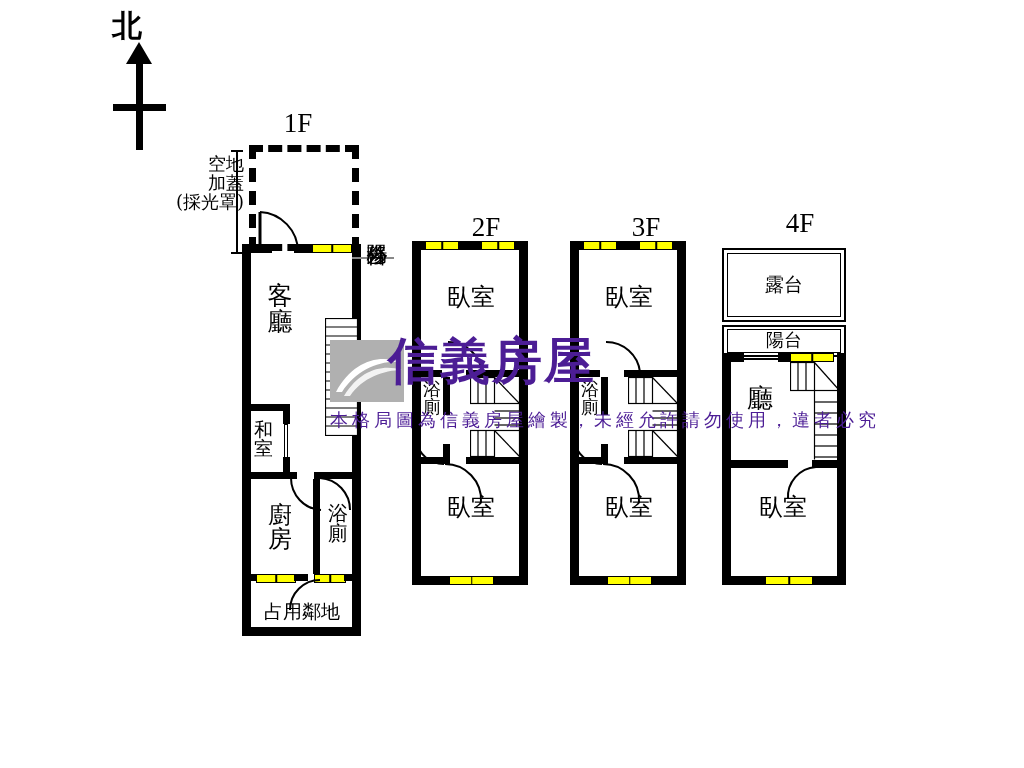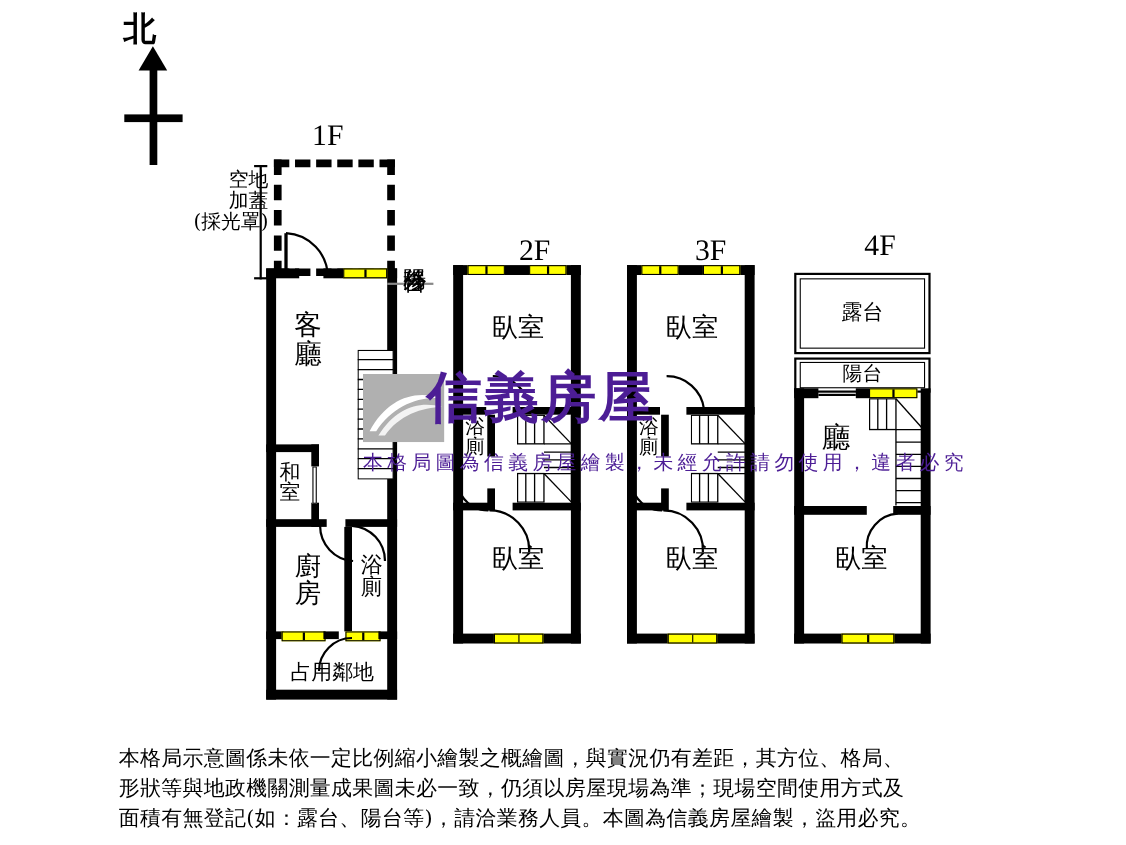--- a/index.html
+++ b/index.html
@@ -443,19 +443,14 @@
   <div id="watermark">
     <svg class="wm-logo" viewBox="0 0 74 62">
       <rect x="0" y="0" width="74" height="62" fill="#b0b0b0"></rect>
       <path d="M6 52 C 22 22, 48 14, 70 22 C 50 20, 26 30, 12 52 Z" fill="#ffffff"></path>
       <path d="M14 56 C 30 30, 52 24, 72 30 C 54 30, 32 38, 20 56 Z" fill="#ffffff" opacity="0.85"></path>
     </svg>
     <div class="wm-text">信義房屋</div>
     <div class="wm-sub">本格局圖為信義房屋繪製，未經允許請勿使用，違者必究</div>
   </div>
 
-  <div id="disclaimer">
-    <p>本格局示意圖係未依一定比例縮小繪製之概繪圖，與實況仍有差距，其方位、格局、</p>
-    <p>形狀等與地政機關測量成果圖未必一致，仍須以房屋現場為準；現場空間使用方式及</p>
-    <p>面積有無登記(如：露台、陽台等)，請洽業務人員。本圖為信義房屋繪製，盜用必究。</p>
-  </div>
 
 </div>
 
 </body></html>

